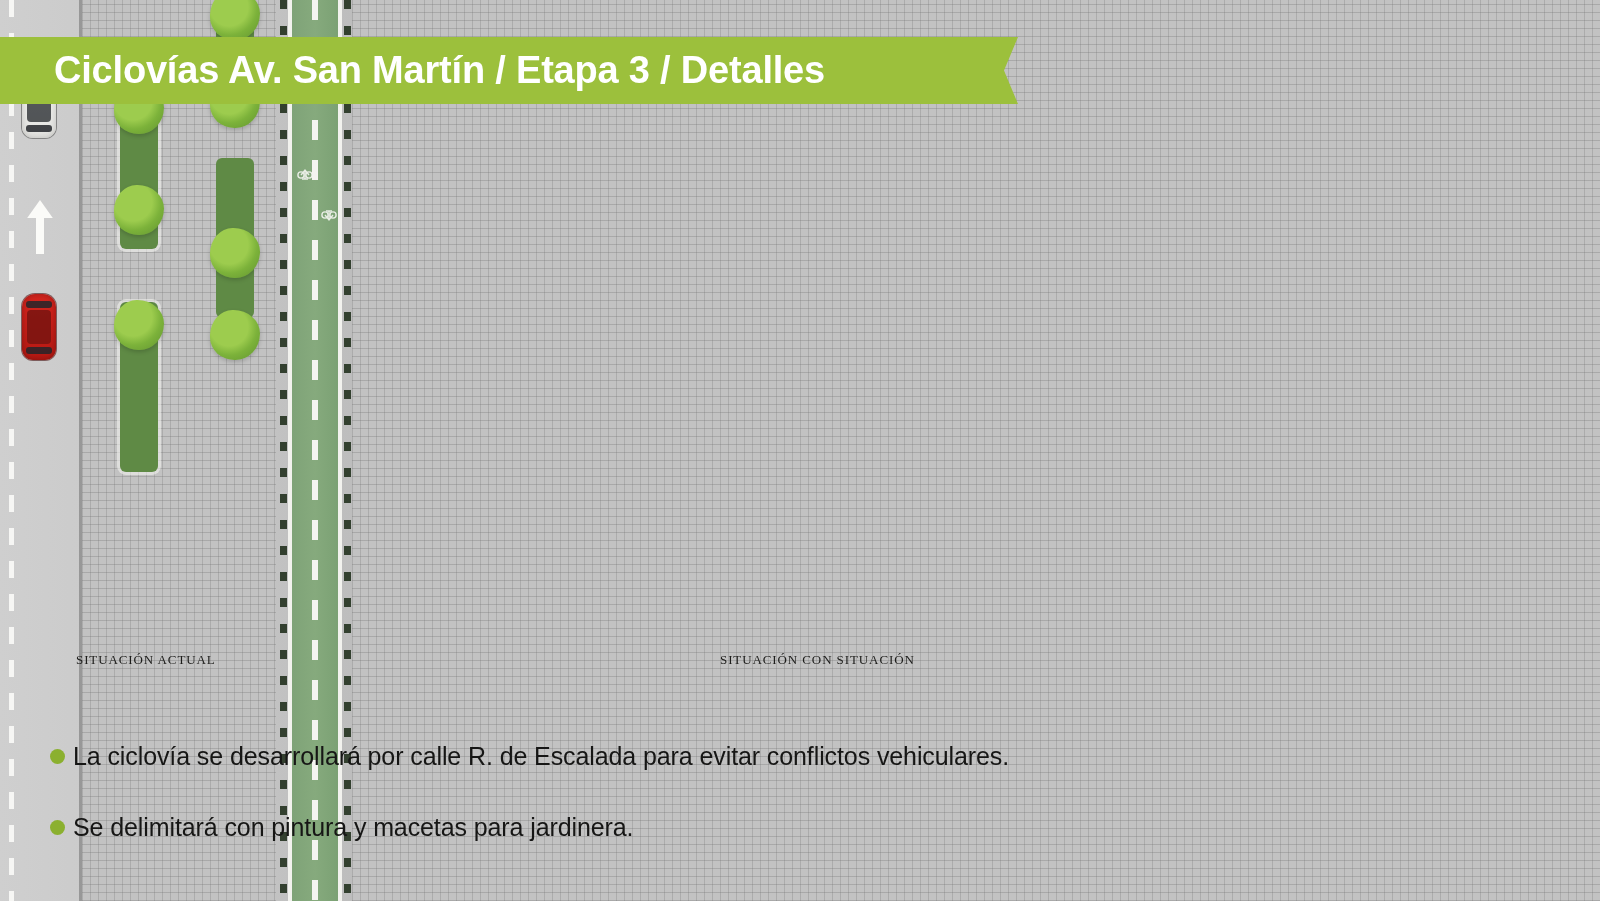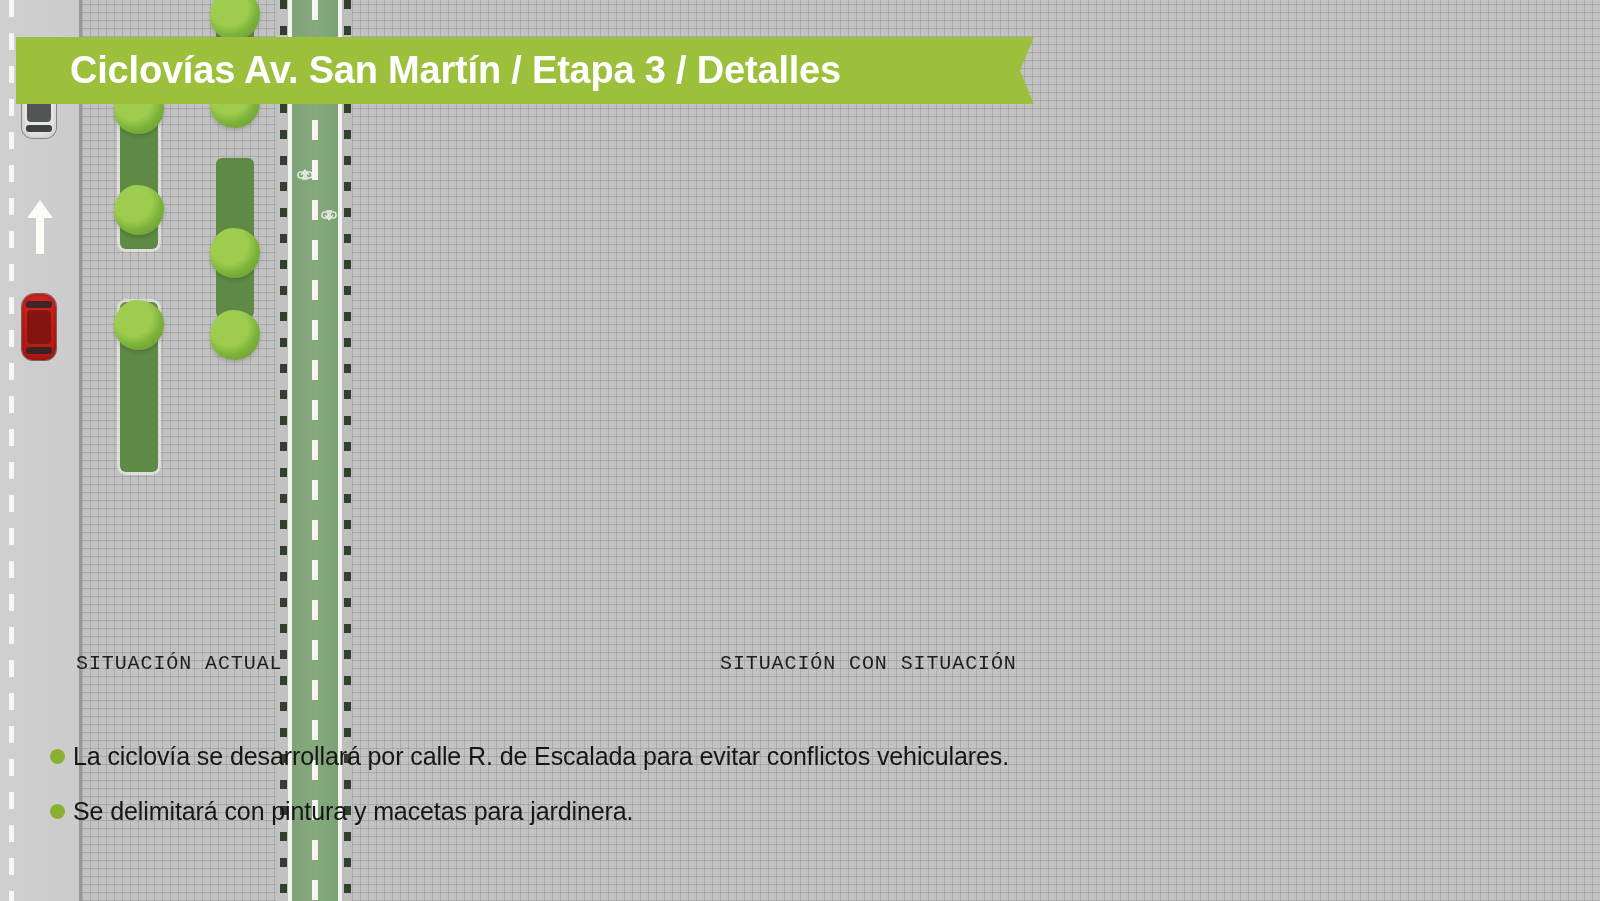--- a/index.html
+++ b/index.html
@@ -56,21 +56,21 @@
   }
   .tex-vig {
     background:
       radial-gradient(ellipse 75% 95% at 18% 50%, rgba(255,255,255,.55) 0%, rgba(255,255,255,0) 62%),
       linear-gradient(to right, rgba(255,255,255,.18) 0%, rgba(255,255,255,0) 30%, rgba(150,136,110,.13) 88%, rgba(140,126,100,.20) 100%);
   }
 
   
   #titlebar {
     position: absolute;
-    left: 16px;
+    left: 0;
     top: 37px;
     width: 1018px;
     height: 67px;
     z-index: 5;
   }
   #titlebar-bg {
     position: absolute;
     inset: 0;
     background: #9cc03c;
     clip-path: polygon(0 0, 100% 0, calc(100% - 14px) 50%, 100% 100%, 0 100%);
@@ -362,35 +362,35 @@
     background: radial-gradient(circle at 38% 34%, #9dcc4e 0 42%, #7cb23a 62%, #5f9130 100%);
     box-shadow: 0 2px 4px rgba(0,0,0,.18);
   }
   .bike-glyph {
     position: absolute; width: 18px; height: 26px; opacity: .92;
   }
 
   
   .caption {
     position: absolute;
-    font-size: 20px;
+    font-size: 13px;
     color: #1d1d1b;
     letter-spacing: .9px;
-    font-family: Liberation Mono, monospace;
+    font-family: Liberation Serif, serif;
     white-space: nowrap;
   }
   #caption-actual { left: 76px;  top: 652px; }
   #caption-ciclo  { left: 720px; top: 652px; }
 
   
   #bullets { position: absolute; left: 50px; top: 742px; width: 1200px; }
   .bullet-row {
     display: flex;
     align-items: center;
-    margin-bottom: 26px;
+    margin-bottom: 42px;
   }
   .bullet-dot {
     width: 15px; height: 15px; border-radius: 50%;
     background: #8bb02f;
     flex: 0 0 auto;
     margin-right: 8px;
   }
   .bullet-text {
     font-size: 25px;
     color: #161615;

